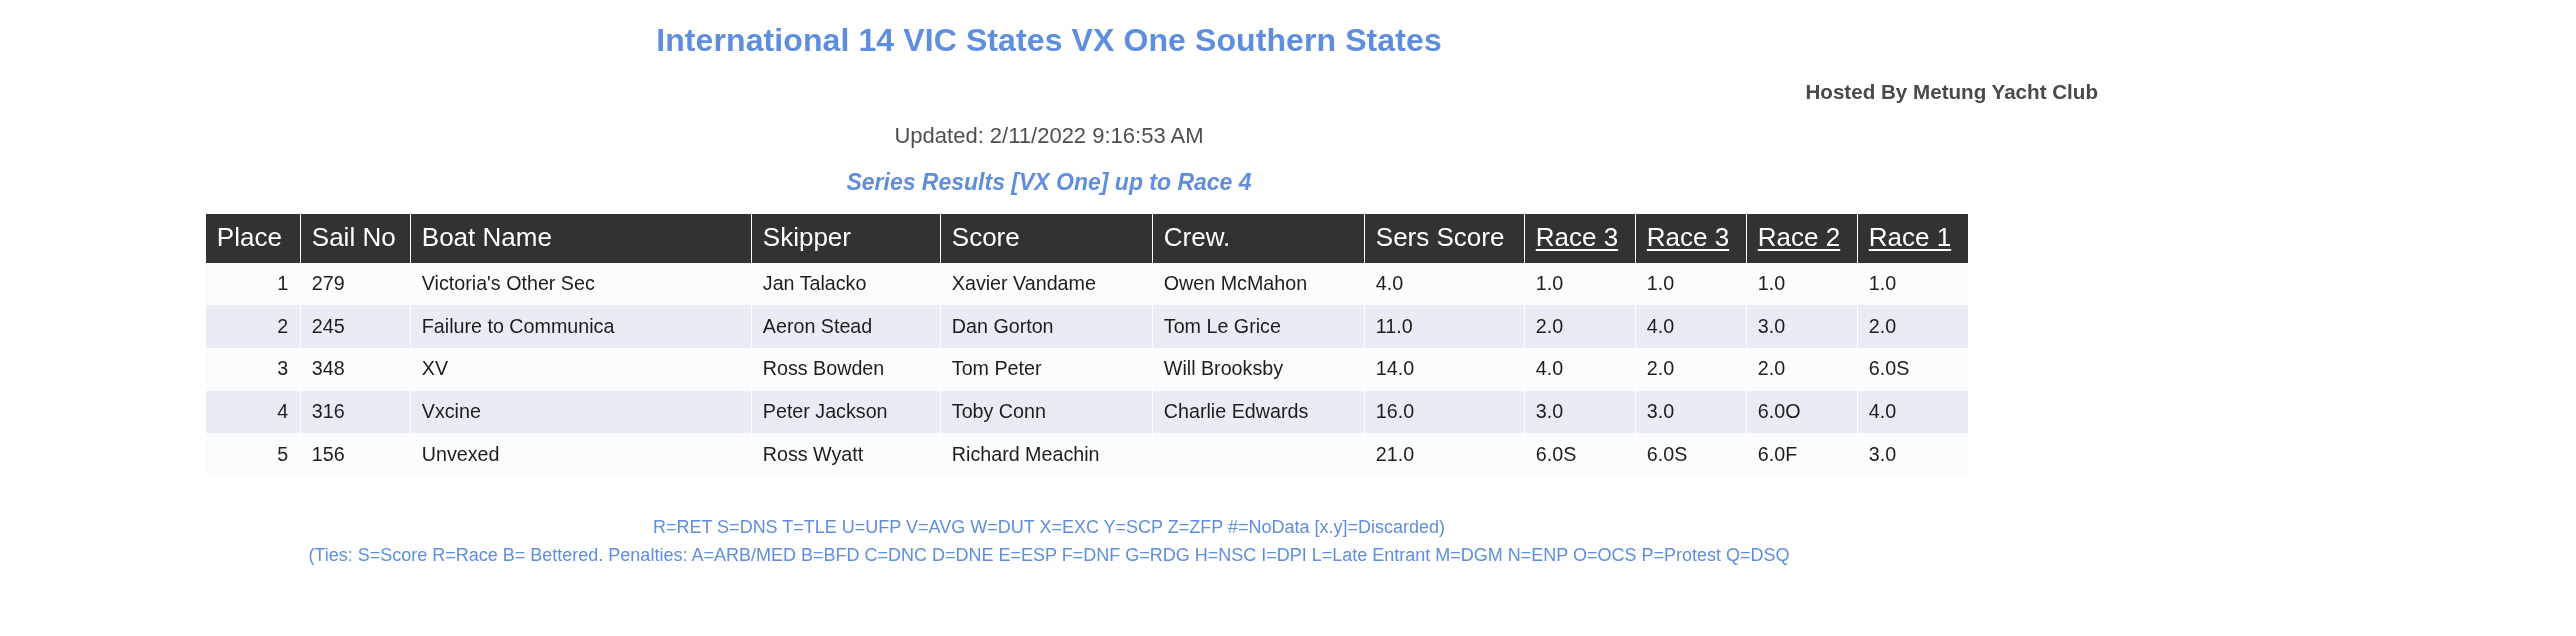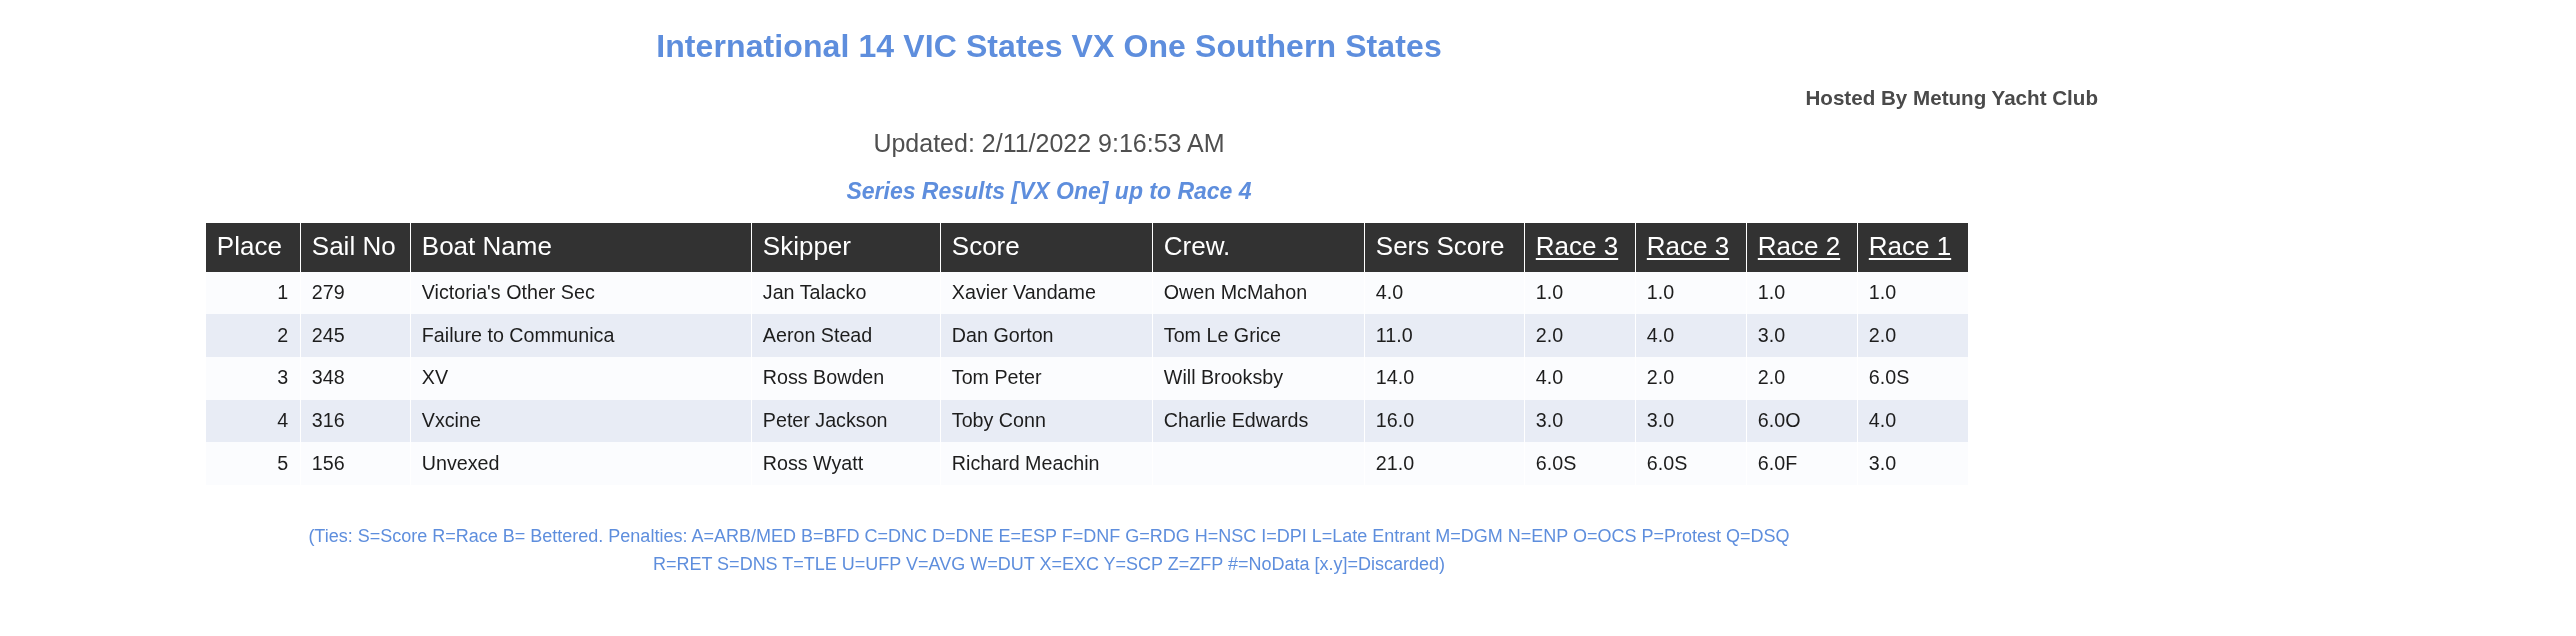--- a/index.html
+++ b/index.html
@@ -14,21 +14,21 @@
     font-family: "Liberation Sans", sans-serif;
     color: #222222;
     overflow: hidden;
   }
 
   .page {
     width: 2098px;
     height: 636px;
     position: relative;
     box-sizing: border-box;
-    padding-top: 20px;
+    padding-top: 14px;
   }
 
   .event-title {
     text-align: center;
     font-size: 32px;
     font-weight: 700;
     color: #5e8edd;
     line-height: 1.25;
     margin: 0;
     padding-top: 5.6px;
@@ -39,21 +39,21 @@
     text-align: right;
     font-size: 20.6px;
     font-weight: 700;
     color: #4a4a4a;
     margin: 0;
     padding-top: 20.6px;
   }
 
   .updated-line {
     text-align: center;
-    font-size: 25px;
+    font-size: 22px;
     font-weight: 400;
     color: #4f4f4f;
     margin: 0;
     padding-top: 19px;
   }
 
   .series-line {
     text-align: center;
     font-size: 23px;
     font-weight: 700;
@@ -256,18 +256,18 @@
           <td>6.0S</td>
           <td>6.0F</td>
           <td>3.0</td>
         </tr>
 
       </tbody>
     </table>
   </div>
 
   <div class="legend">
+    <span class="legend-row">R=RET S=DNS T=TLE U=UFP V=AVG W=DUT X=EXC Y=SCP Z=ZFP #=NoData [x.y]=Discarded)</span>
     <span class="legend-row">(Ties: S=Score R=Race B= Bettered. Penalties: A=ARB/MED B=BFD C=DNC D=DNE E=ESP F=DNF G=RDG H=NSC I=DPI L=Late Entrant M=DGM N=ENP O=OCS P=Protest Q=DSQ</span>
-    <span class="legend-row">R=RET S=DNS T=TLE U=UFP V=AVG W=DUT X=EXC Y=SCP Z=ZFP #=NoData [x.y]=Discarded)</span>
   </div>
 
 </div>
 
 
 </body></html>

